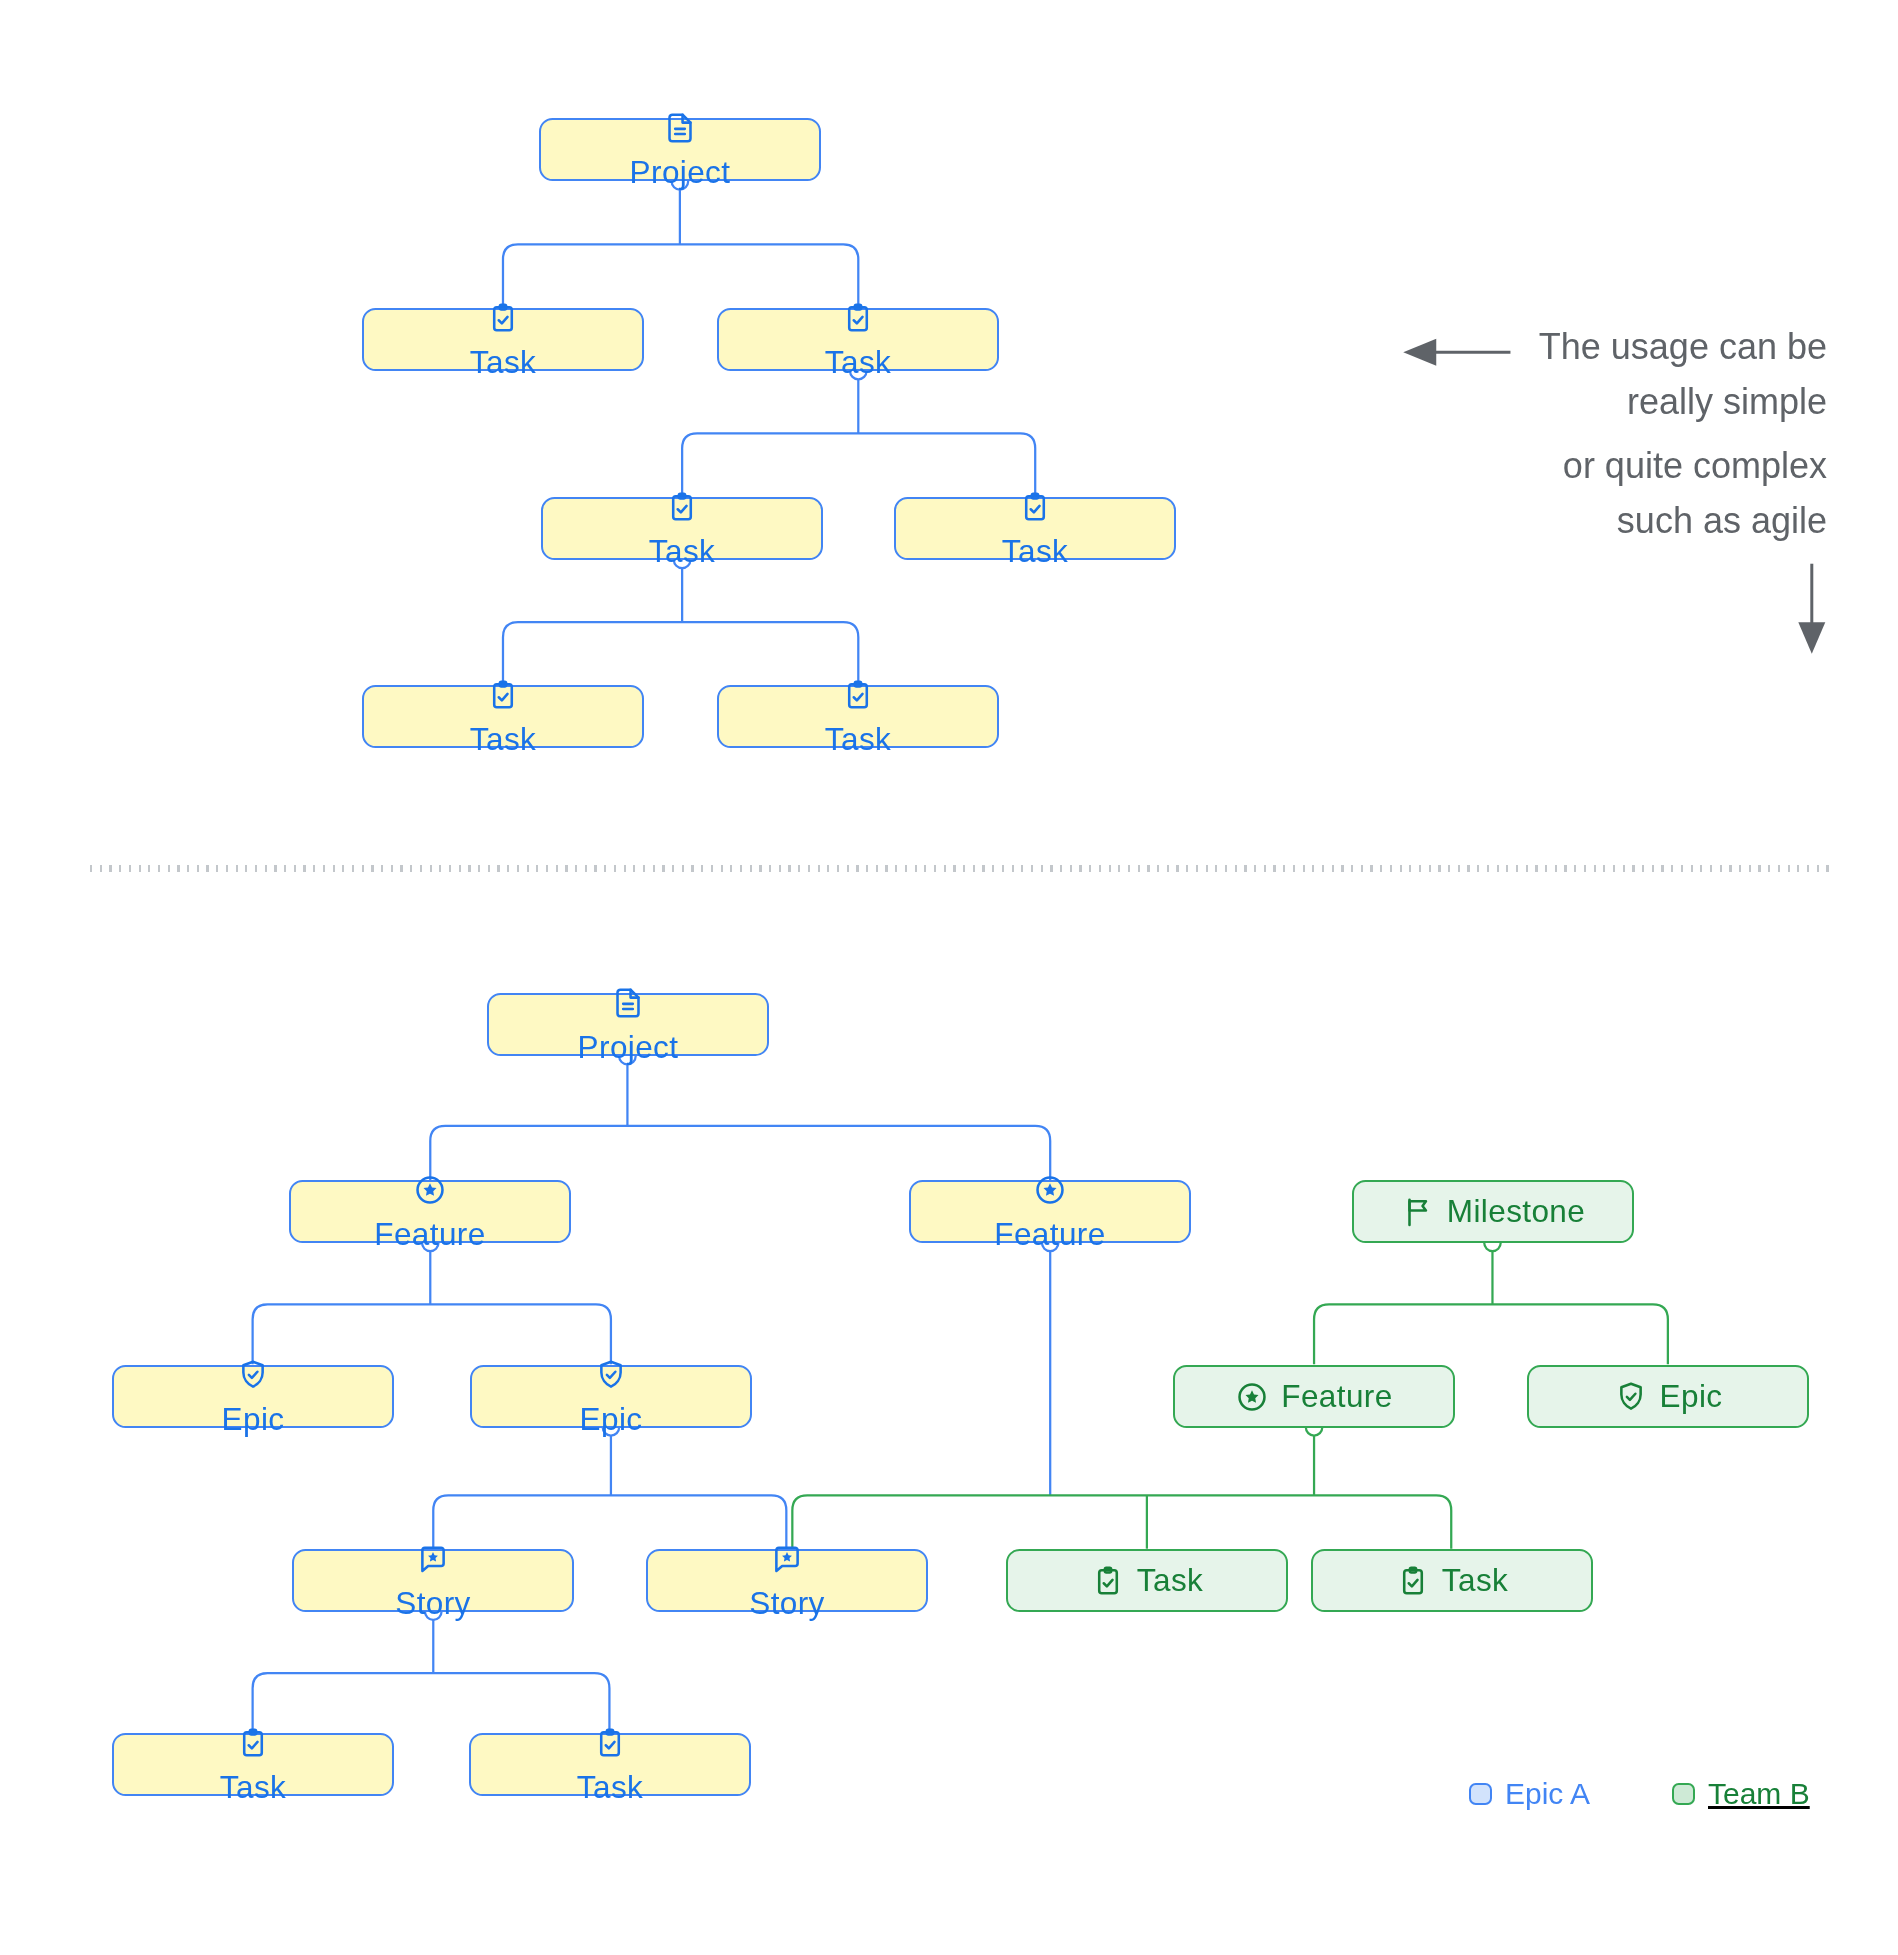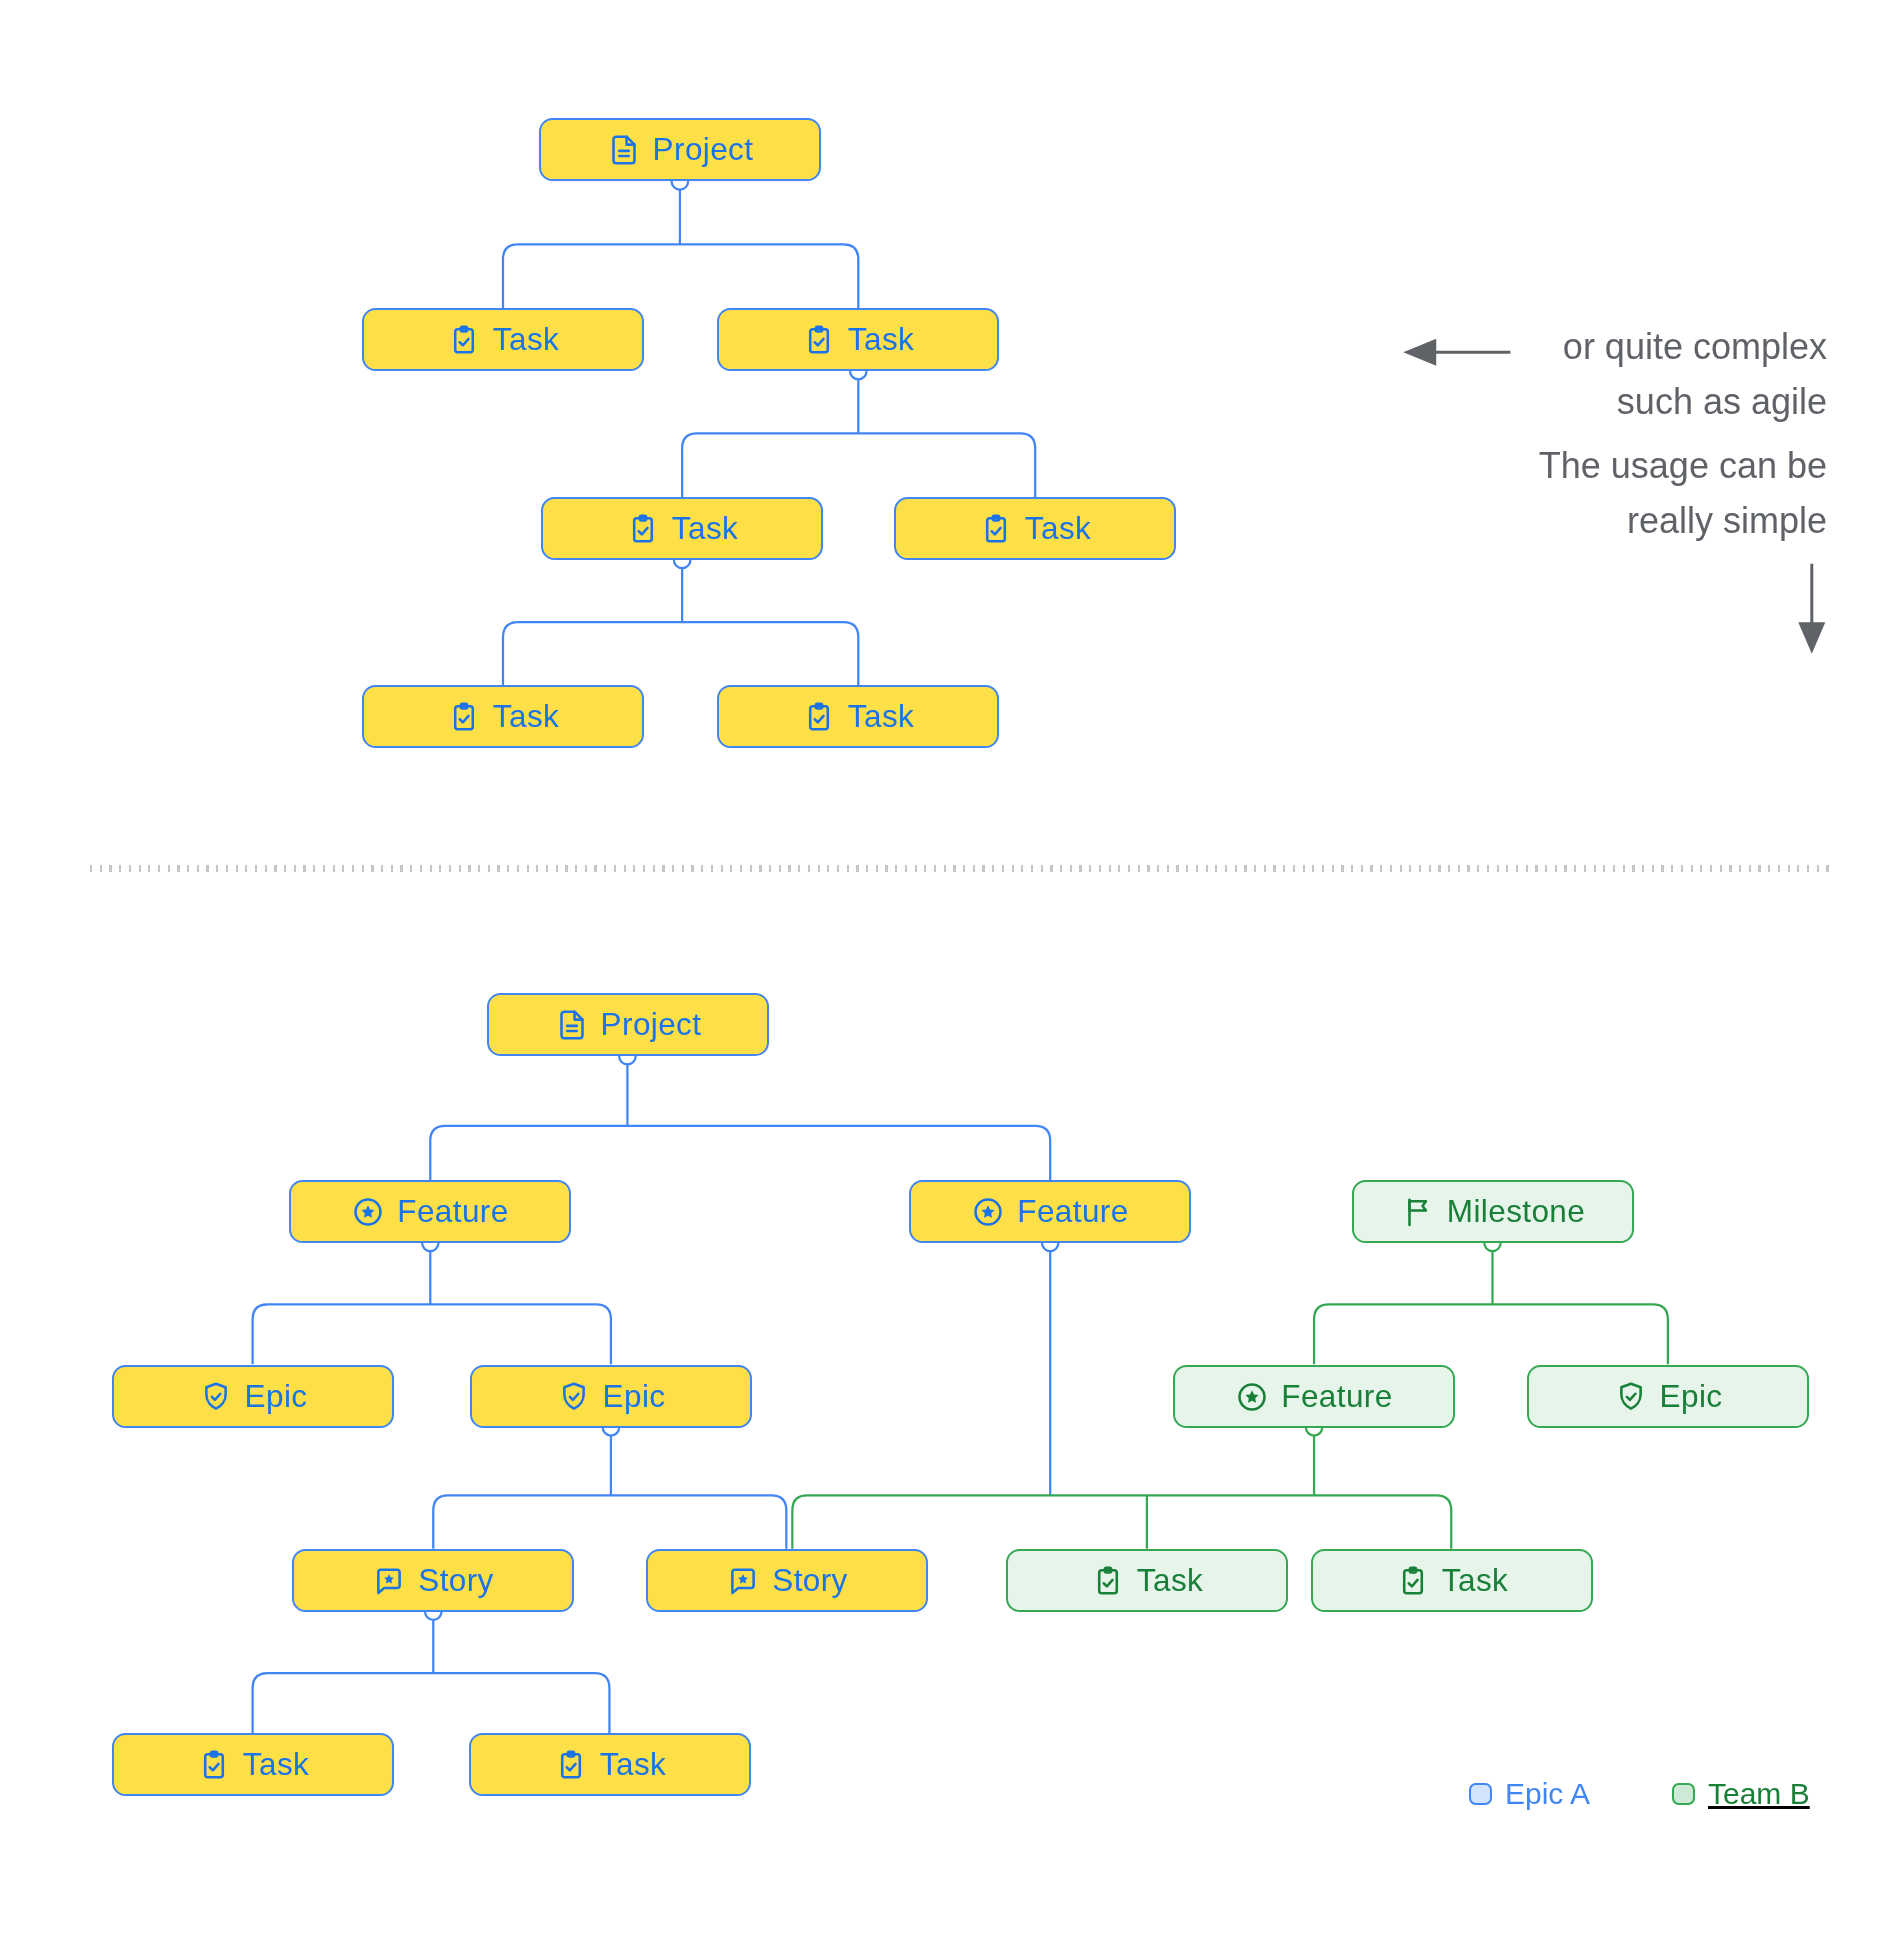--- a/index.html
+++ b/index.html
@@ -14,21 +14,21 @@
   .node{
     position:absolute;
     width:282px;height:63px;
     box-sizing:border-box;
     border-radius:13.5px;
     border:2.2px solid;
     display:flex;align-items:center;justify-content:center;gap:12px;
     font-size:31.5px;font-weight:500;
     letter-spacing:0.4px;
   }
-  .node.team-a{background:#fde047;border-color:#4285f4;color:#1a73e8;}
+  .node.team-a{background:#fef9c3;border-color:#4285f4;color:#1a73e8;flex-direction:column;}
   .node.team-b{background:#e6f4ea;border-color:#34a853;color:#188038;}
   .node .ic{width:34px;height:34px;flex:0 0 auto;display:block;}
   .node .lbl{line-height:1;}
   .divider{
     position:absolute;left:90px;top:865px;width:1741px;height:6.7px;
     background:repeating-linear-gradient(to right,#c3c7cb 0 2.2px,transparent 2.2px 9.7px);
   }
   .annotation{
     position:absolute;right:71px;top:319px;width:525px;
     text-align:right;color:#5f6368;font-size:36px;line-height:55px;font-weight:400;
@@ -171,26 +171,26 @@
   </div>
   <div class="node team-a" style="left:717px;top:685px">
     <svg class="ic" viewBox="0 0 46 46" width="34" height="34">
         <use href="#i-task"></use>
       </svg>
     <span class="lbl">Task</span>
   </div>
 
   <div class="annotation">
     <div class="para">
+      <span>The usage can be</span><br>
+      <span>really simple</span>
+    </div>
+    <div class="para">
       <span>or quite complex</span><br>
       <span>such as agile</span>
-    </div>
-    <div class="para">
-      <span>The usage can be</span><br>
-      <span>really simple</span>
     </div>
   </div>
 
   <svg class="arrows" viewBox="0 0 2532 2608">
     <g stroke="#5f6368" fill="#5f6368">
       <line x1="2015" y1="470" x2="1908" y2="470" stroke-width="4"></line>
       <polygon points="1872,470 1916,452 1916,488" stroke="none"></polygon>
     </g>
     <g stroke="#5f6368" fill="#5f6368">
       <line x1="2417" y1="752" x2="2417" y2="834" stroke-width="4"></line>

